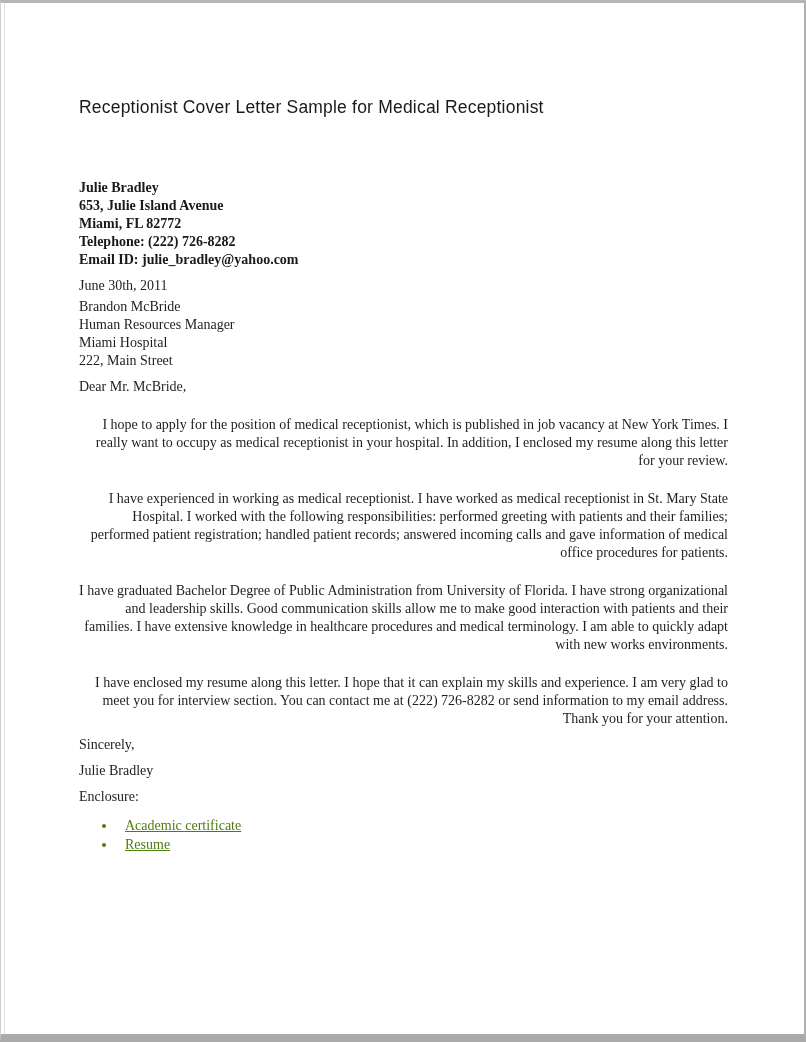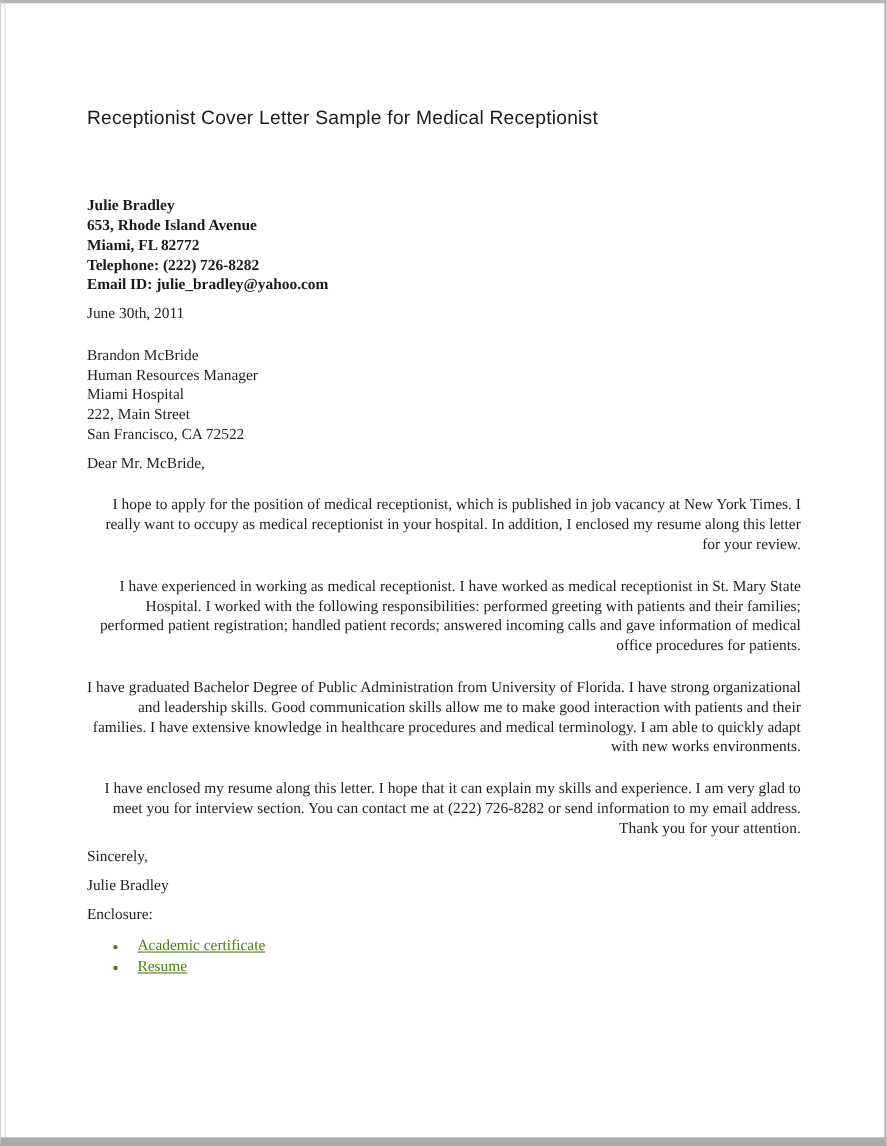--- a/index.html
+++ b/index.html
@@ -38,21 +38,21 @@
     font-size: 17.5px;
     font-weight: 400;
     color: #1a1a1a;
     line-height: 24px;
     letter-spacing: 0.2px;
     margin: 92px 0 0 0;
   }
   .block div { white-space: nowrap; }
   .sender { margin-top: 60px; font-weight: bold; color: #191919; }
   .date-line { margin: 8px 0 0 0; }
-  .recipient { margin-top: 20px; }
+  .recipient { margin-top: 3px; }
   .salutation { margin: 8px 0 0 0; }
   .para { margin: 20px 0 0 0; max-width: 652px; text-align: right; }
   .closing { margin: 8px 0 0 0; }
   .signature { margin: 8px 0 0 0; }
   .enclosure-label { margin: 8px 0 4px 0; }
   .enclosure-list {
     margin: 10px 0 0 0;
     padding-left: 38px;
     list-style: disc;
   }
@@ -67,34 +67,33 @@
 </head>
 <body>
 
 <div class="frame">
   <div class="content">
 
     <h1 class="title">Receptionist Cover Letter Sample for Medical Receptionist</h1>
 
     <div class="block sender">
       <div>Julie Bradley</div>
-      <div>653, Rhode Island Avenue</div>
+      <div>653, Julie Island Avenue</div>
       <div>Miami, FL 82772</div>
       <div>Telephone: (222) 726-8282</div>
       <div>Email ID: julie_bradley@yahoo.com</div>
     </div>
 
     <p class="date-line">June 30th, 2011</p>
 
     <div class="block recipient">
       <div>Brandon McBride</div>
       <div>Human Resources Manager</div>
       <div>Miami Hospital</div>
       <div>222, Main Street</div>
-      <div>San Francisco, CA 72522</div>
     </div>
 
     <p class="salutation">Dear Mr. McBride,</p>
 
     <p class="para">I hope to apply for the position of medical receptionist, which is published in job vacancy at New York Times. I really want to occupy as medical receptionist in your hospital. In addition, I enclosed my resume along this letter for your review.</p>
     <p class="para">I have experienced in working as medical receptionist. I have worked as medical receptionist in St. Mary State Hospital. I worked with the following responsibilities: performed greeting with patients and their families; performed patient registration; handled patient records; answered incoming calls and gave information of medical office procedures for patients.</p>
     <p class="para">I have graduated Bachelor Degree of Public Administration from University of Florida. I have strong organizational and leadership skills. Good communication skills allow me to make good interaction with patients and their families. I have extensive knowledge in healthcare procedures and medical terminology. I am able to quickly adapt with new works environments.</p>
     <p class="para">I have enclosed my resume along this letter. I hope that it can explain my skills and experience. I am very glad to meet you for interview section. You can contact me at (222) 726-8282 or send information to my email address. Thank you for your attention.</p>
 
     <p class="closing">Sincerely,</p>

